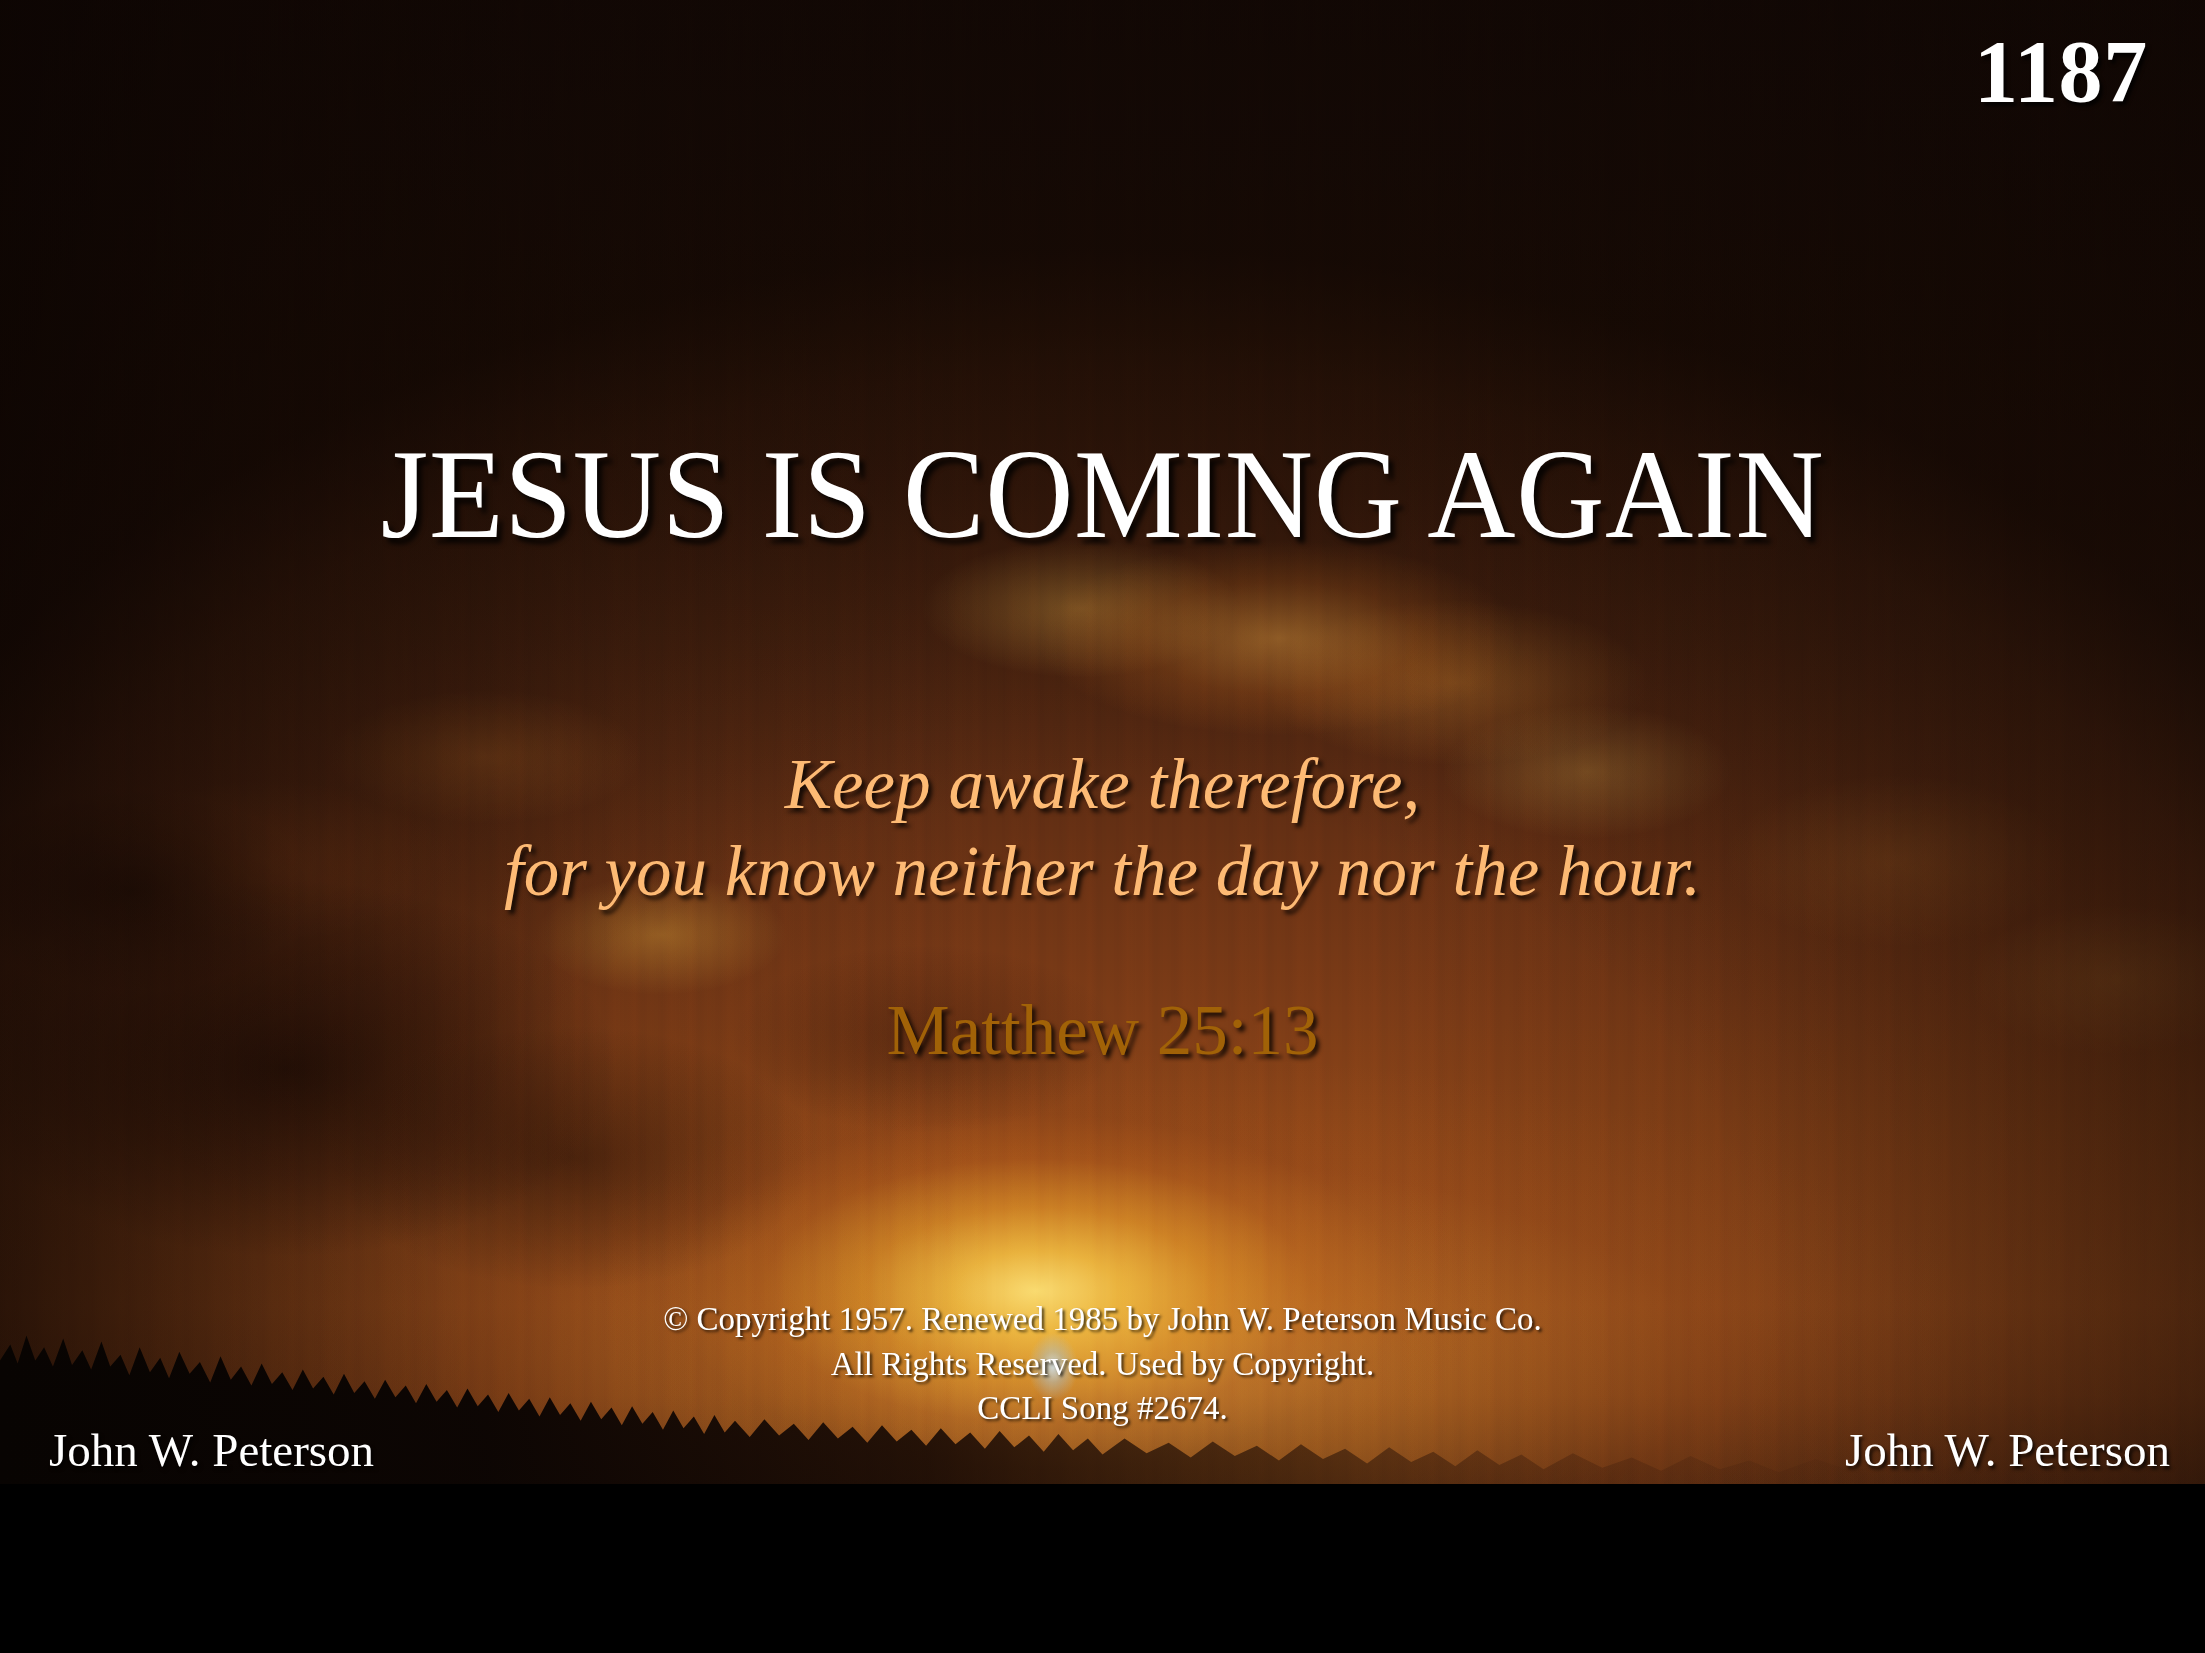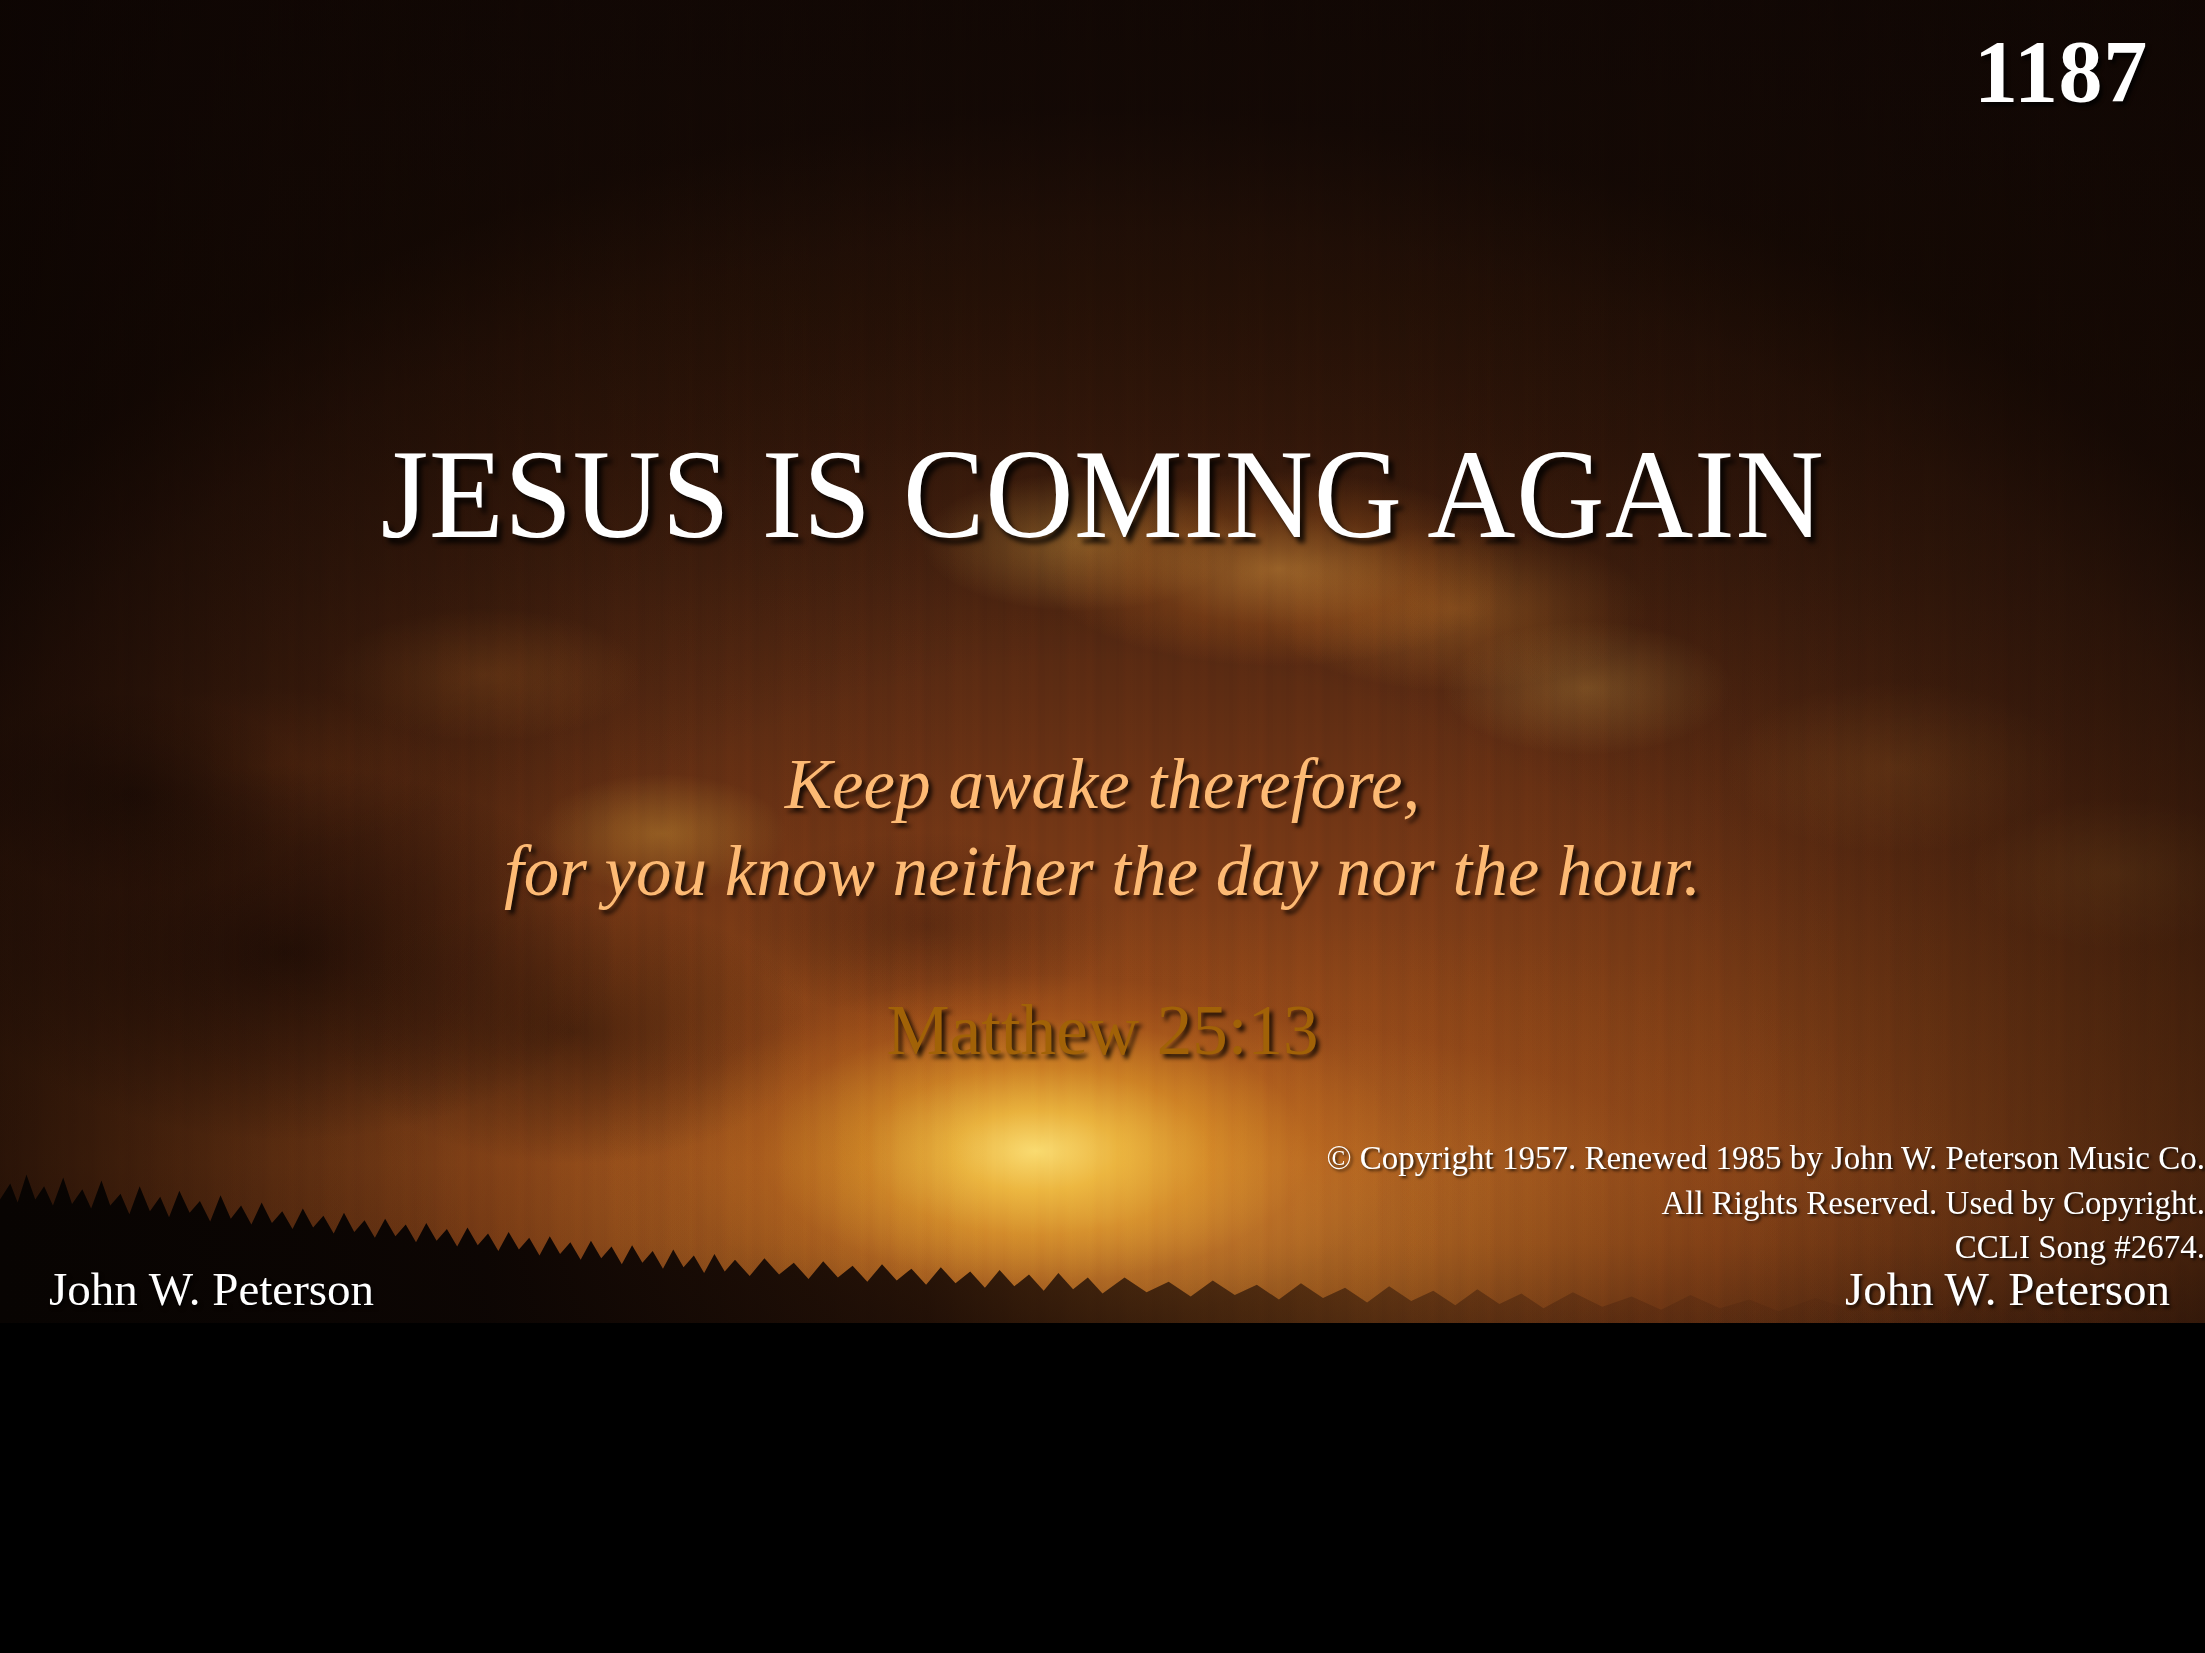--- a/index.html
+++ b/index.html
@@ -3,21 +3,21 @@
 <meta charset="utf-8">
 <style>
   html, body {
     margin: 0;
     padding: 0;
     background: #000;
   }
   #slide {
     position: relative;
     width: 2205px;
-    height: 1323px;
+    height: 1484px;
     overflow: hidden;
     background: #2b1309;
     font-family: "Liberation Serif", "DejaVu Serif", serif;
     -webkit-font-smoothing: antialiased;
   }
 
   
   .bg-layer {
     position: absolute;
     inset: 0;
@@ -194,21 +194,21 @@
     line-height: 1.1;
     text-shadow: 3.7px 4.4px 4.4px rgba(0,0,0,0.78);
     white-space: nowrap;
   }
 
   .copyright {
     position: absolute;
     bottom: 54px;
     left: 0;
     width: 100%;
-    text-align: right;
+    text-align: center;
     color: #ffffff;
     font-size: 33px;
     line-height: 1.34;
     text-shadow: 2.2px 2.2px 2.9px rgba(0,0,0,0.72);
   }
   .copyright .line { display: block; white-space: nowrap; }
 
   .credit {
     position: absolute;
     bottom: 7.4px;

